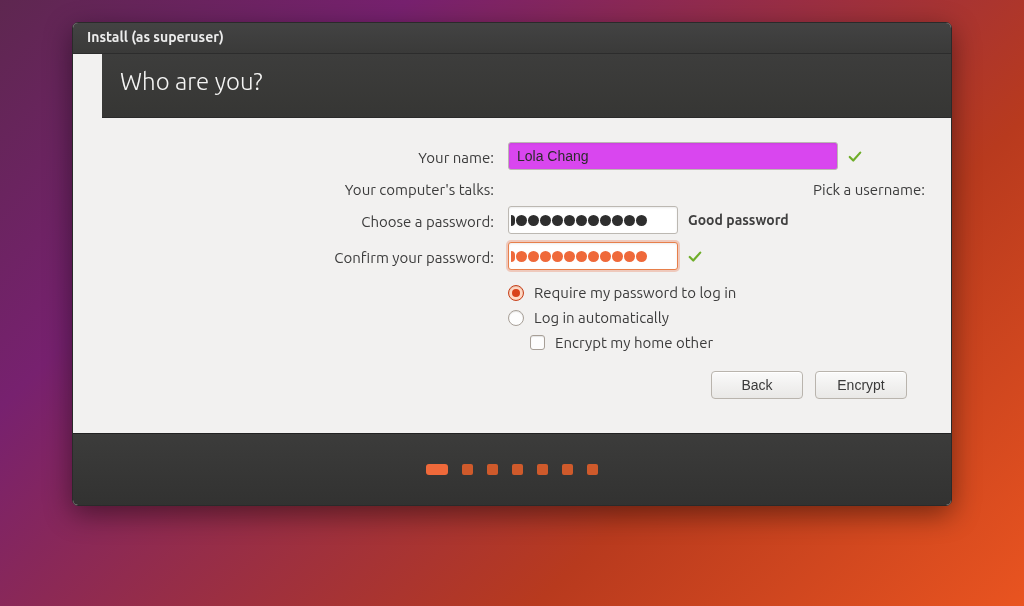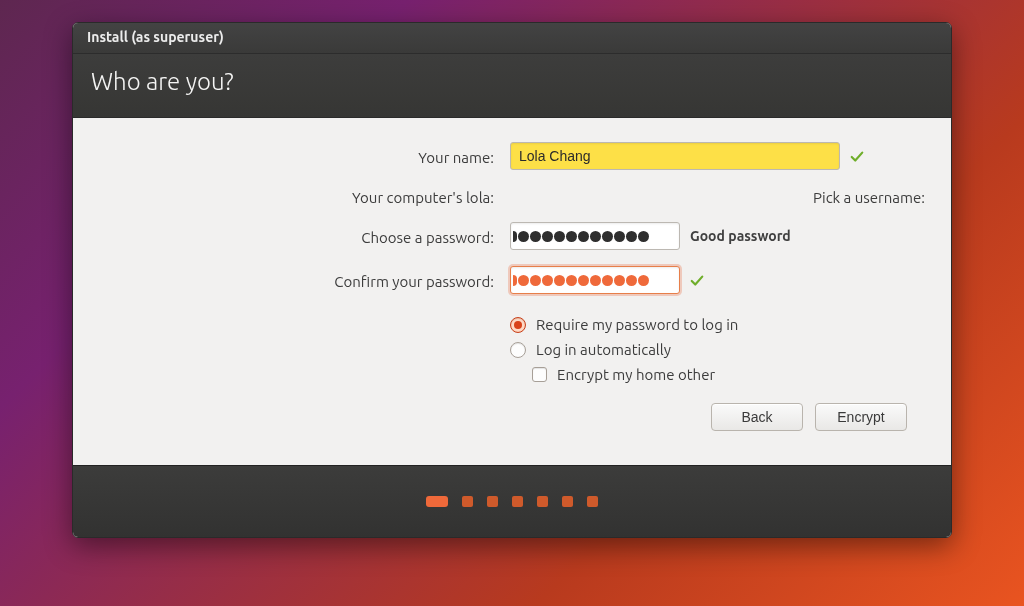--- a/index.html
+++ b/index.html
@@ -27,36 +27,37 @@
     font-weight: 700;
     border-bottom: 1px solid #2c2c2c;
   }
   .headerbar {
     background: linear-gradient(#3d3d3c, #363634);
     color: #f5f5f4;
     padding: 14px 18px 22px;
     font-size: 24px;
     font-weight: 300;
     border-bottom: 1px solid #2a2a2a;
+    margin-left: 29px;
   }
   .content {
     background: #f2f1f0;
     padding: 24px 26px 16px;
     min-height: 300px;
   }
-  .form { display: grid; grid-template-columns: 395px 1fr; column-gap: 14px; row-gap: 8px; align-items: center; gap: 16px; }
+  .form { display: grid; grid-template-columns: 395px 1fr; column-gap: 14px; row-gap: 8px; align-items: center; }
   .lbl { text-align: right; font-size: 15px; color: #3c3c3c; padding-top: 3px; }
   .field-line { display: flex; align-items: center; gap: 10px; }
   input[type=text], input[type=password] {
     height: 28px;
     padding: 3px 8px;
     font-size: 14px;
     border: 1px solid #bcb8b2;
     border-radius: 3px;
-    background: #fde047;
+    background: #d946ef;
     box-shadow: inset 0 1px 2px rgba(0,0,0,.08);
     color: #2b2b2b;
   }
   .w-lg { width: 330px; }
   .w-md { width: 170px; }
   .w-sm { width: 170px; }
   .hint { font-size: 12px; color: #6e6e6e; margin-top: 4px; }
   .chk { width:14px; height:14px; display:inline-block; }
   .good { color: #404040; font-weight: 600; font-size: 14px; }
   .radio-block { grid-column: 2; display: flex; flex-direction: column; gap: 8px; padding-top: 6px; }
@@ -129,21 +130,21 @@
       <div class="lbl">Your name:</div>
       <div class="field-line">
         <input type="text" class="w-lg" value="Lola Chang" style="">
         <span class="chk">
           <svg viewBox="0 0 16 16" width="14" height="14">
               <path d="M2 8 L6 12 L14 3" fill="none" stroke="#6fae2a" stroke-width="2.5" stroke-linecap="round" stroke-linejoin="round"></path>
             </svg>
         </span>
       </div>
 
-      <div class="lbl">Your computer's lola:</div>
+      <div class="lbl">Your computer's talks:</div>
 
       <div class="lbl">Pick a username:</div>
 
       <div class="lbl">Choose a password:</div>
       <div class="field-line">
         <div class="w-sm" style="display:flex;align-items:center;height:28px;border:1px solid #bcb8b2;border-radius:3px;background:#fff;box-shadow:inset 0 1px 2px rgba(0,0,0,.08);">
           <div class="dots" id="dots-choose">
               <span class="dot first"></span>
               <span class="dot"></span>
               <span class="dot"></span>

